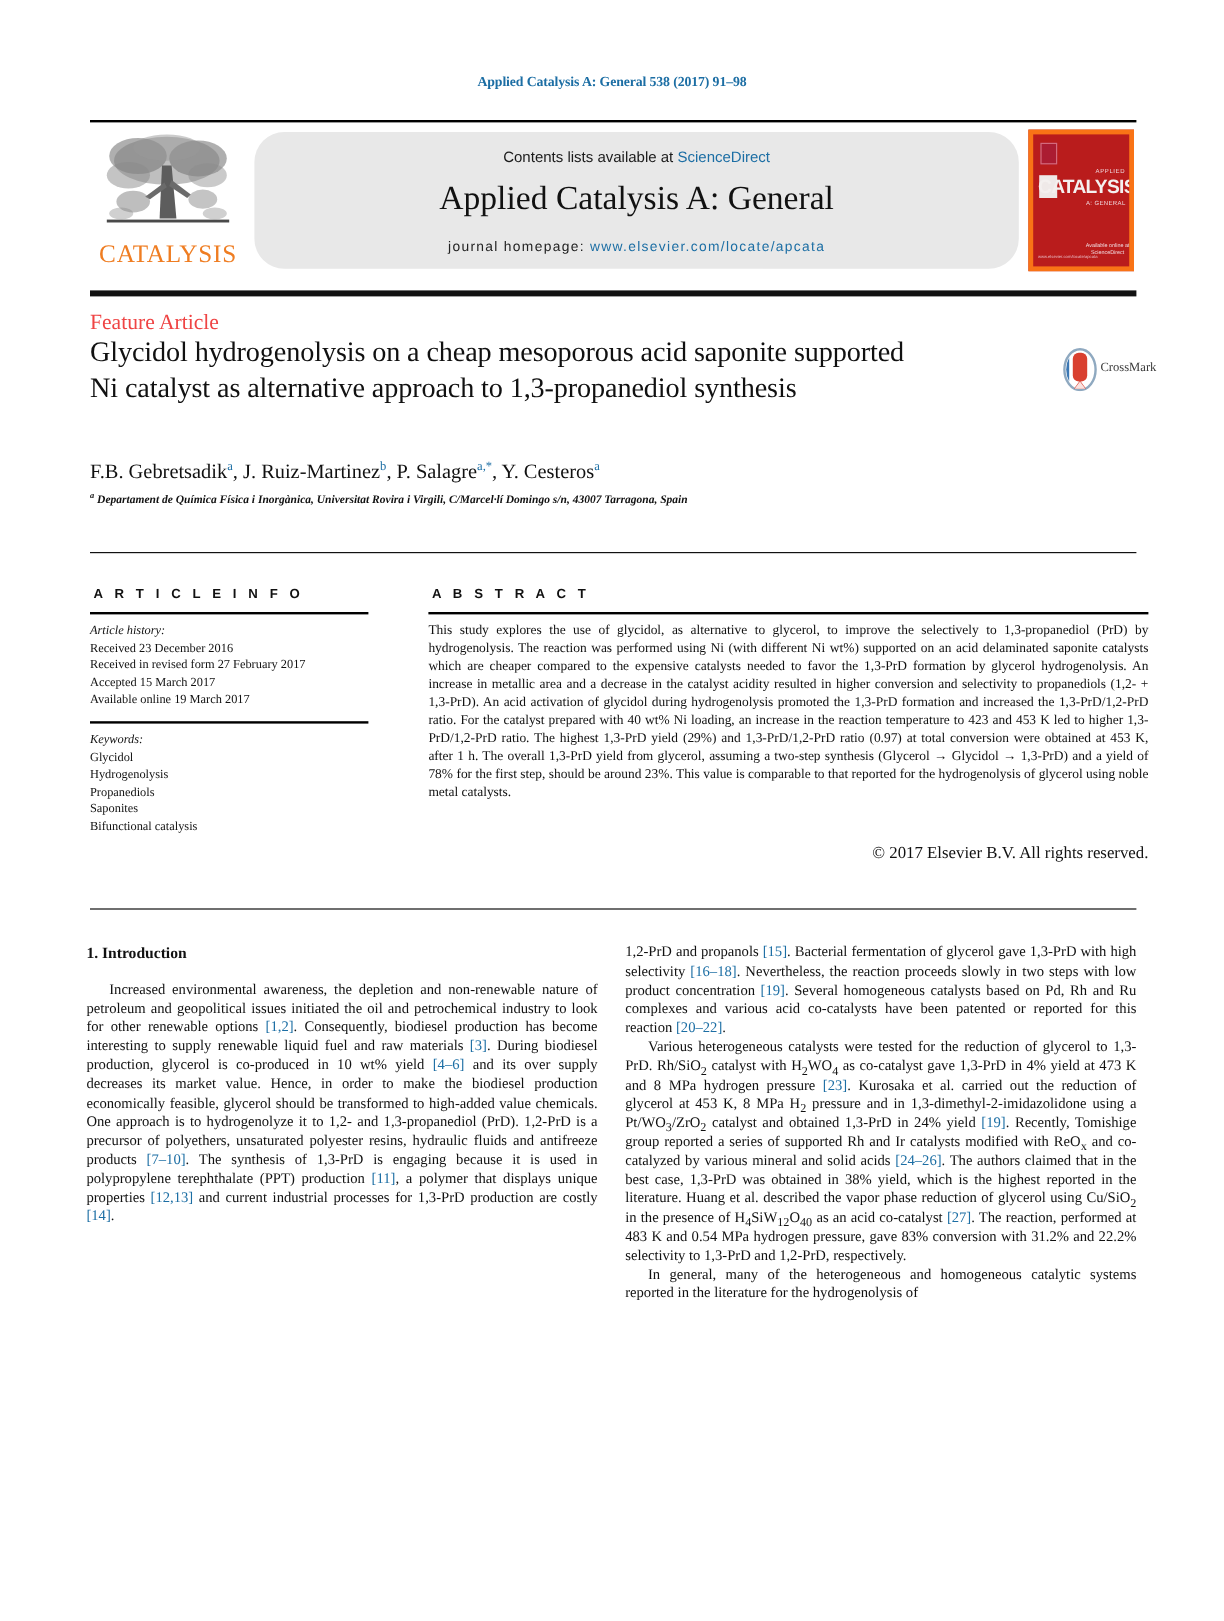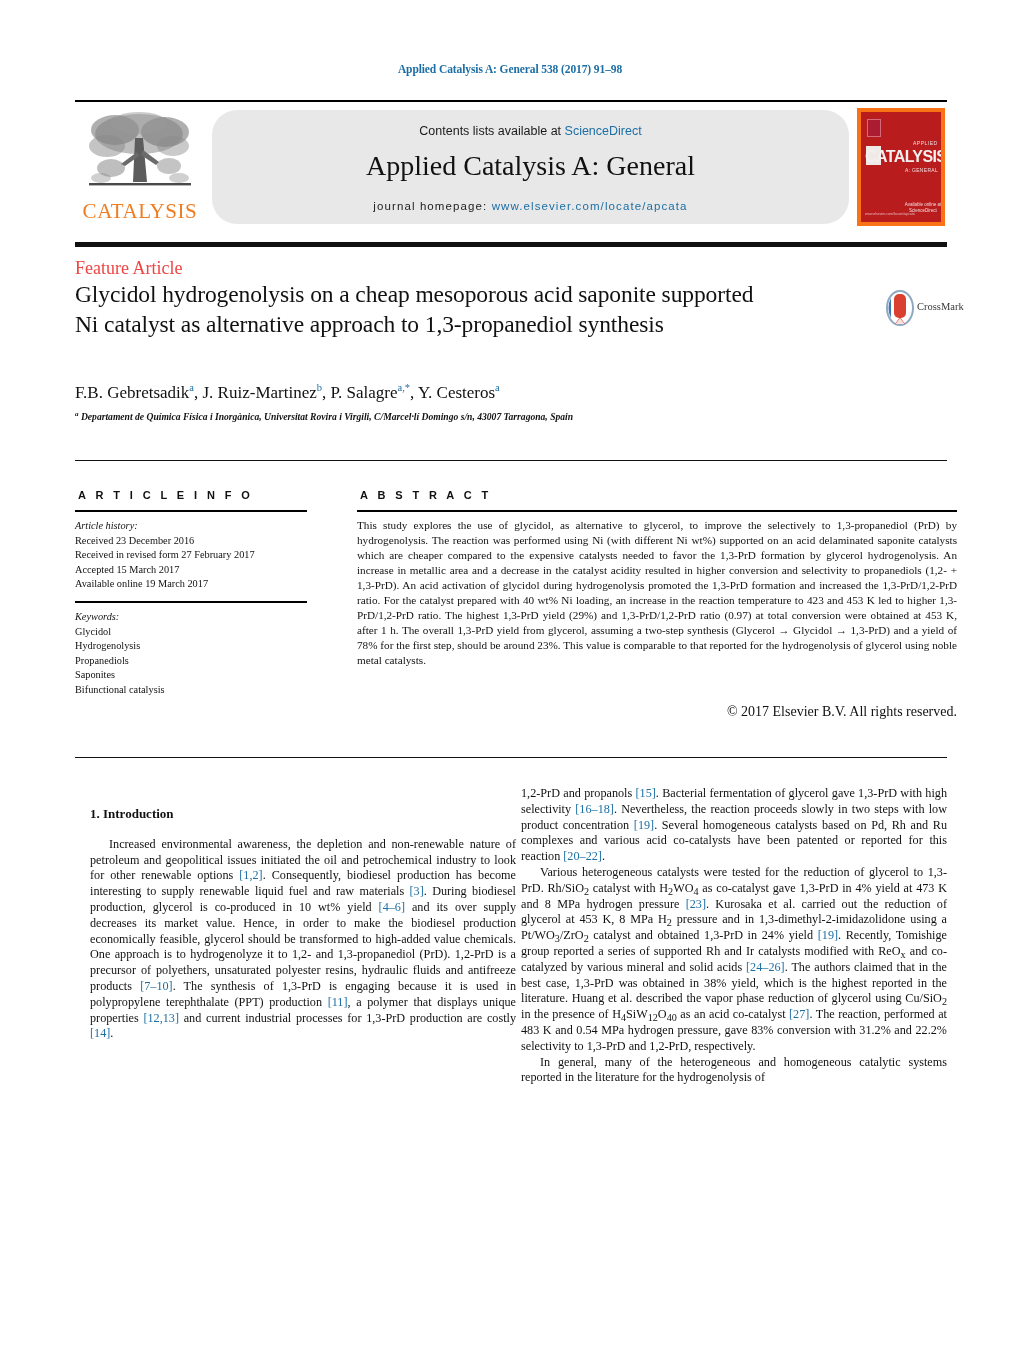--- a/index.html
+++ b/index.html
@@ -366,21 +366,21 @@
   .body-col {
     position: absolute;
     top: 786px;
     width: 426px;
     font-family: "Liberation Serif", serif;
     font-size: 12.2px;
     line-height: 1.295;
     text-align: justify;
     color: #111;
   }
-  .col-left  { left: 90px; margin-top: 20px; }
+  .col-left  { left: 72px; }
   .col-right { left: 521px; }
   .sec-head {
     font-weight: bold;
     font-size: 13px;
     margin: 0 0 14px 0;
     text-align: left;
   }
   .body-col p {
     margin: 0;
     text-indent: 19px;

